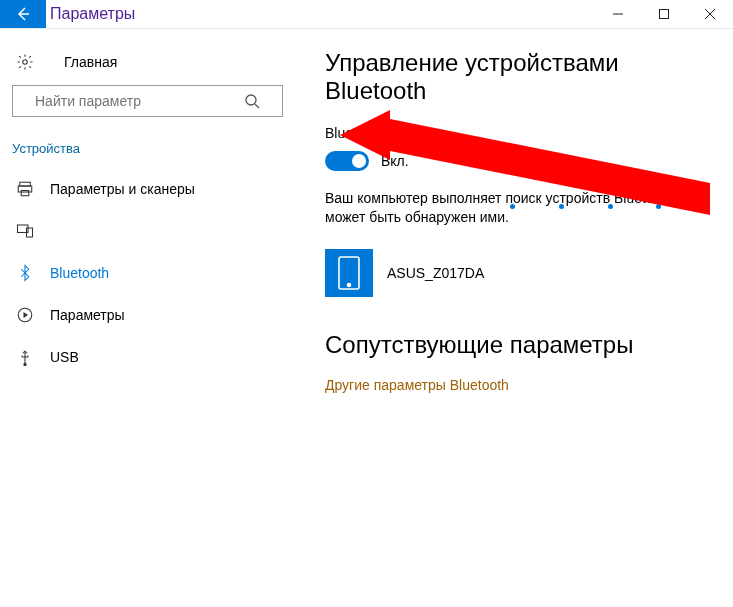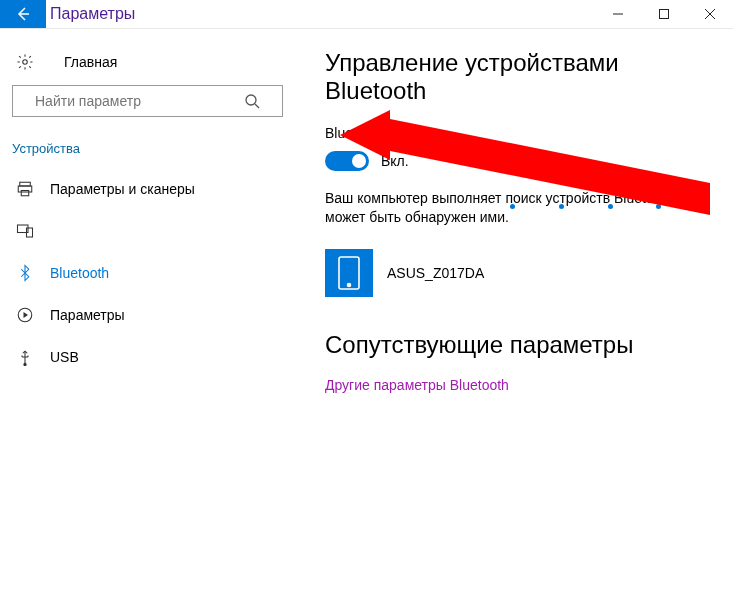--- a/index.html
+++ b/index.html
@@ -159,21 +159,21 @@
   }
   .device-icon svg { width:26px; height:36px; }
   .device-text .dname { font-size:14px; }
   .device-text .dstatus { font-size:12px; color:#666; }
   h2.related {
     font-weight:400;
     font-size:24px;
     margin-bottom:18px;
   }
   .link {
-    color:#a21caf;
+    color:#a16207;
     font-size:14px;
     margin-bottom:18px;
     cursor:pointer;
     display:block;
   }
   .dots {
     position:absolute;
     top: 204px;
     left: 510px;
     width:200px;

